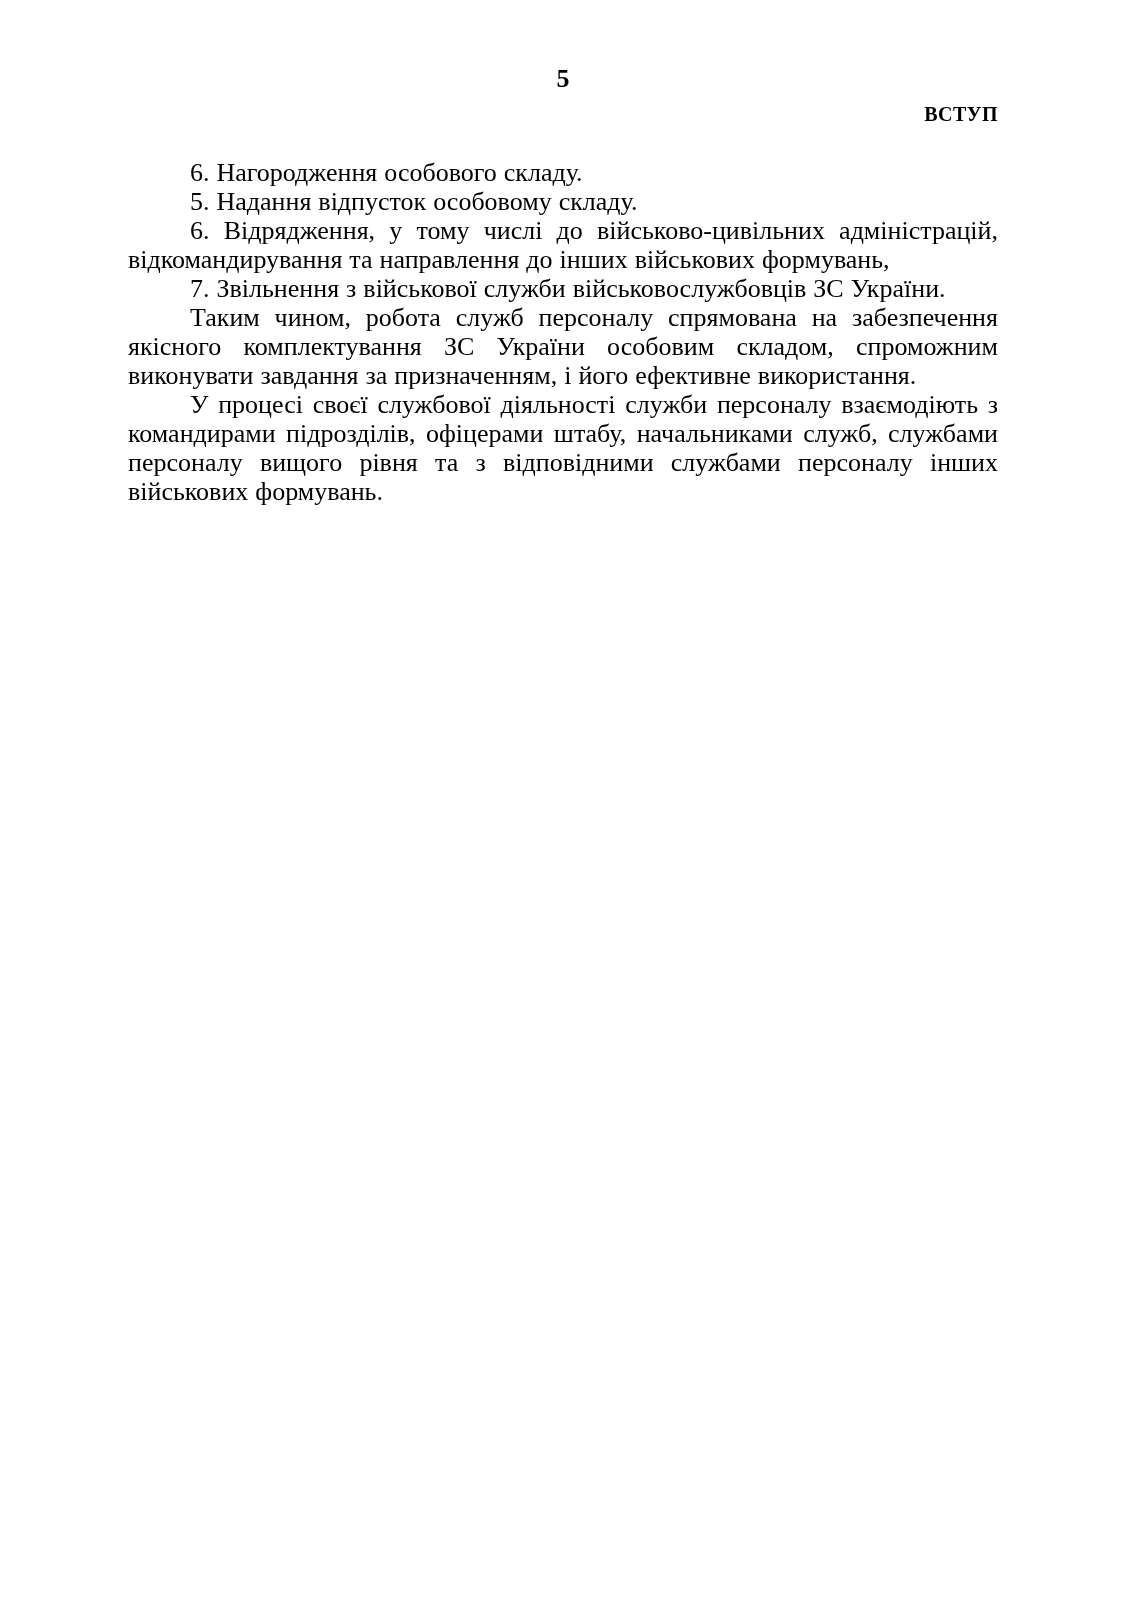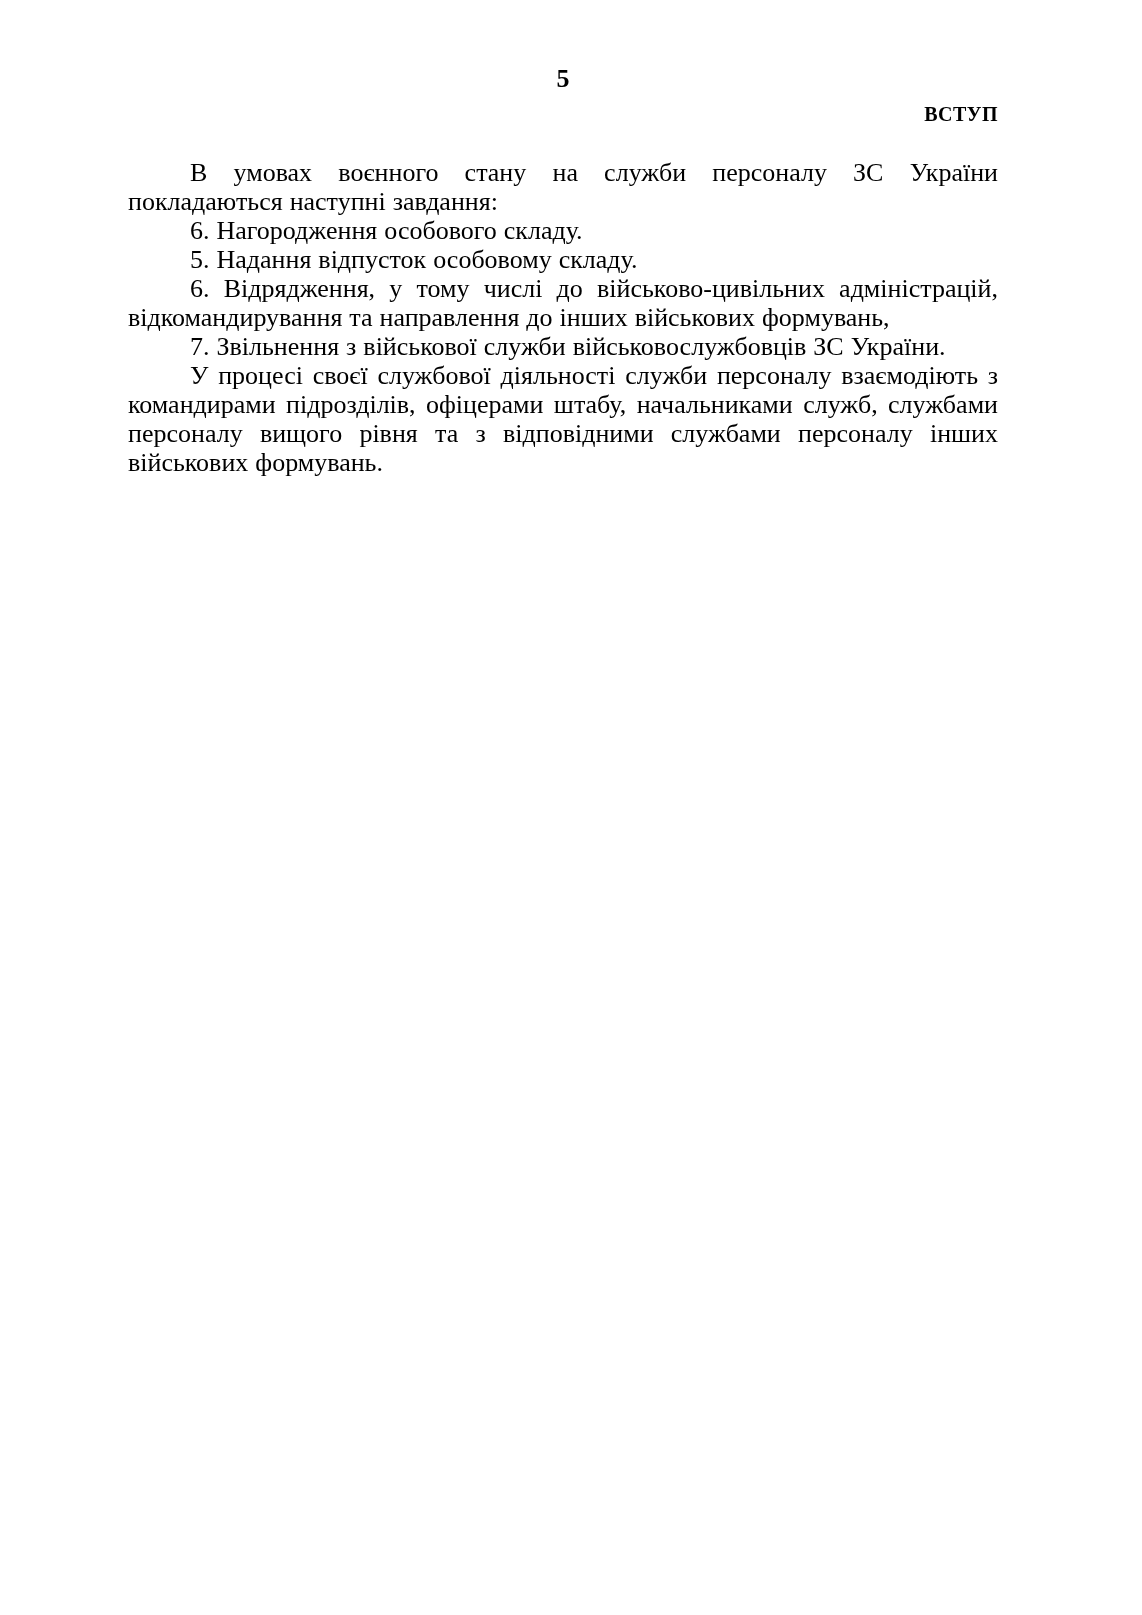--- a/index.html
+++ b/index.html
@@ -47,20 +47,20 @@
     word-spacing: 0.5px;
   }
 </style>
 </head>
 <body>
 
 <div class="page">
   <div class="page-number">5</div>
   <h1 class="doc-title">ВСТУП</h1>
   <div class="doc-body">
-      <p class="block paragraph">В умовах воєнного стану на служби персоналу ЗС України покладаються наступні завдання:</p>
       <p class="block list-item">6. Нагородження особового складу.</p>
       <p class="block list-item">5. Надання відпусток особовому складу.</p>
       <p class="block list-item">6. Відрядження, у тому числі до військово-цивільних адміністрацій, відкомандирування та направлення до інших військових формувань,</p>
       <p class="block list-item">7. Звільнення з військової служби військовослужбовців ЗС України.</p>
+      <p class="block paragraph">Таким чином, робота служб персоналу спрямована на забезпечення якісного комплектування ЗС України особовим складом, спроможним виконувати завдання за призначенням, і його ефективне використання.</p>
       <p class="block paragraph">У процесі своєї службової діяльності служби персоналу взаємодіють з командирами підрозділів, офіцерами штабу, начальниками служб, службами персоналу вищого рівня та з відповідними службами персоналу інших військових формувань.</p>
     </div>
 </div>
 
 </body></html>

